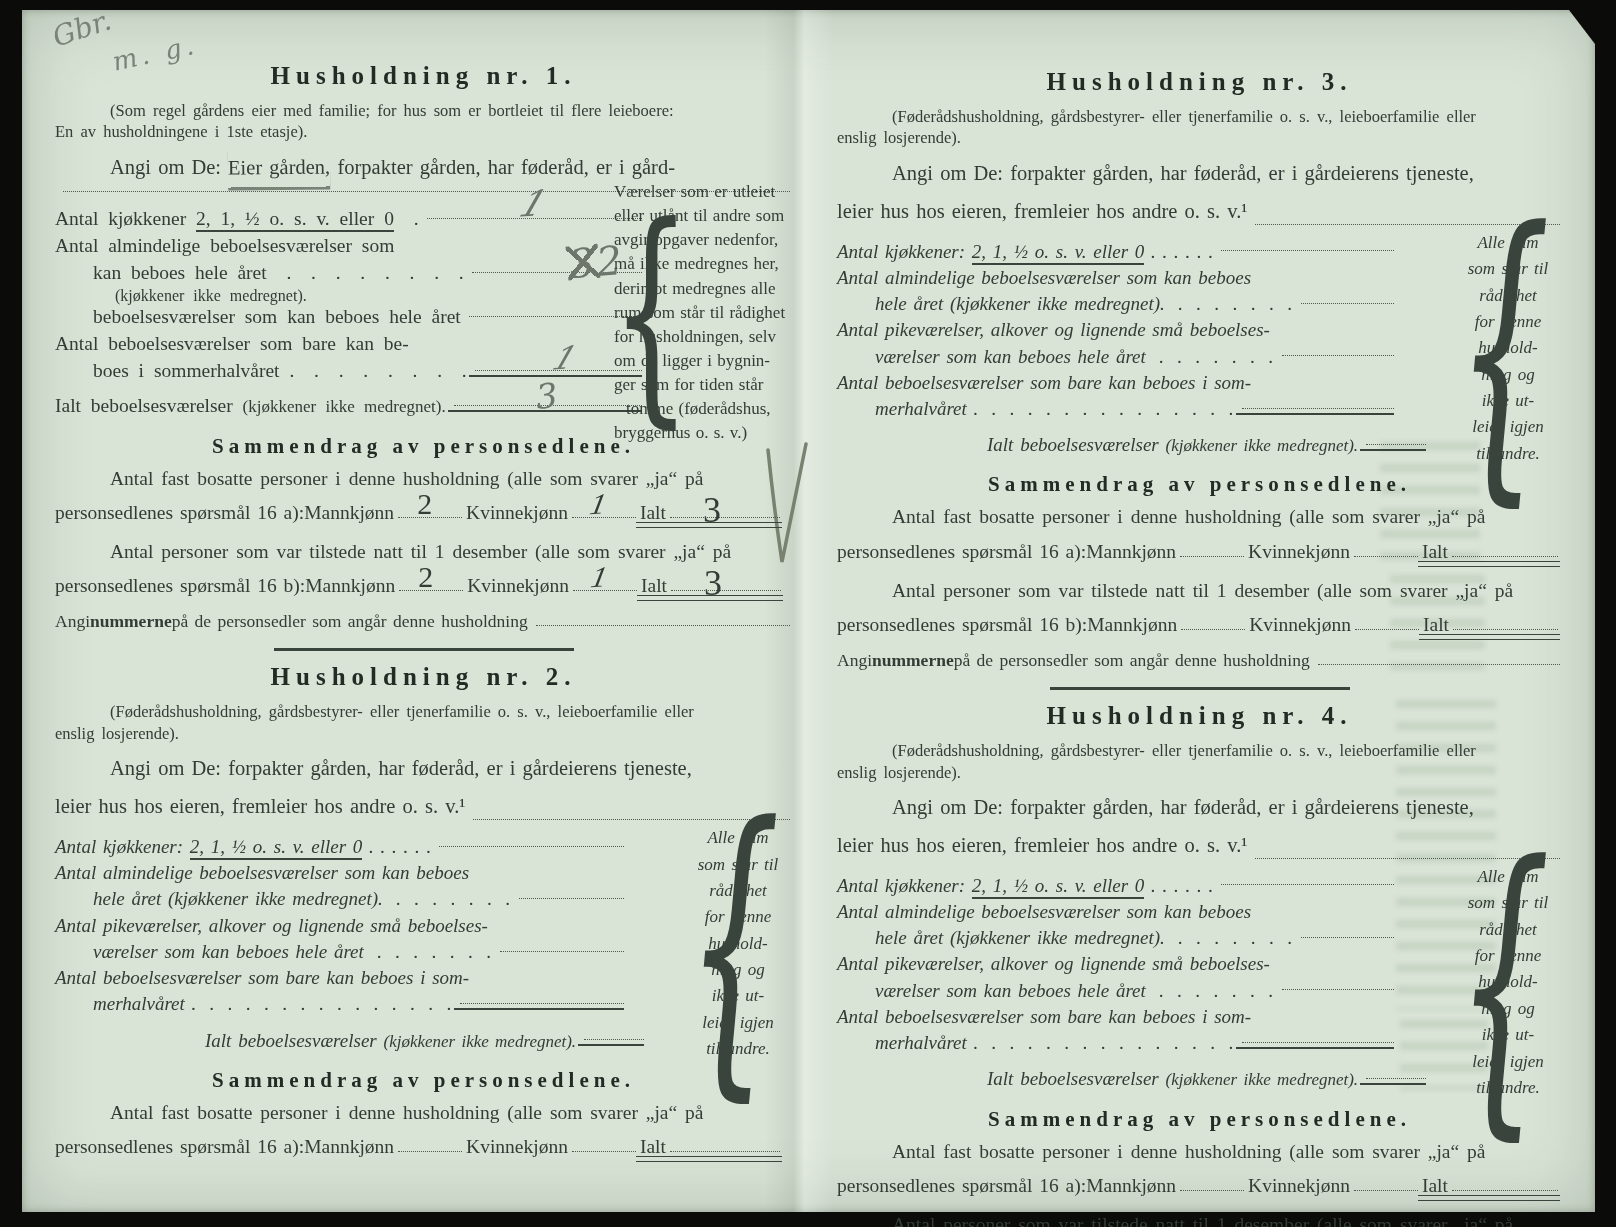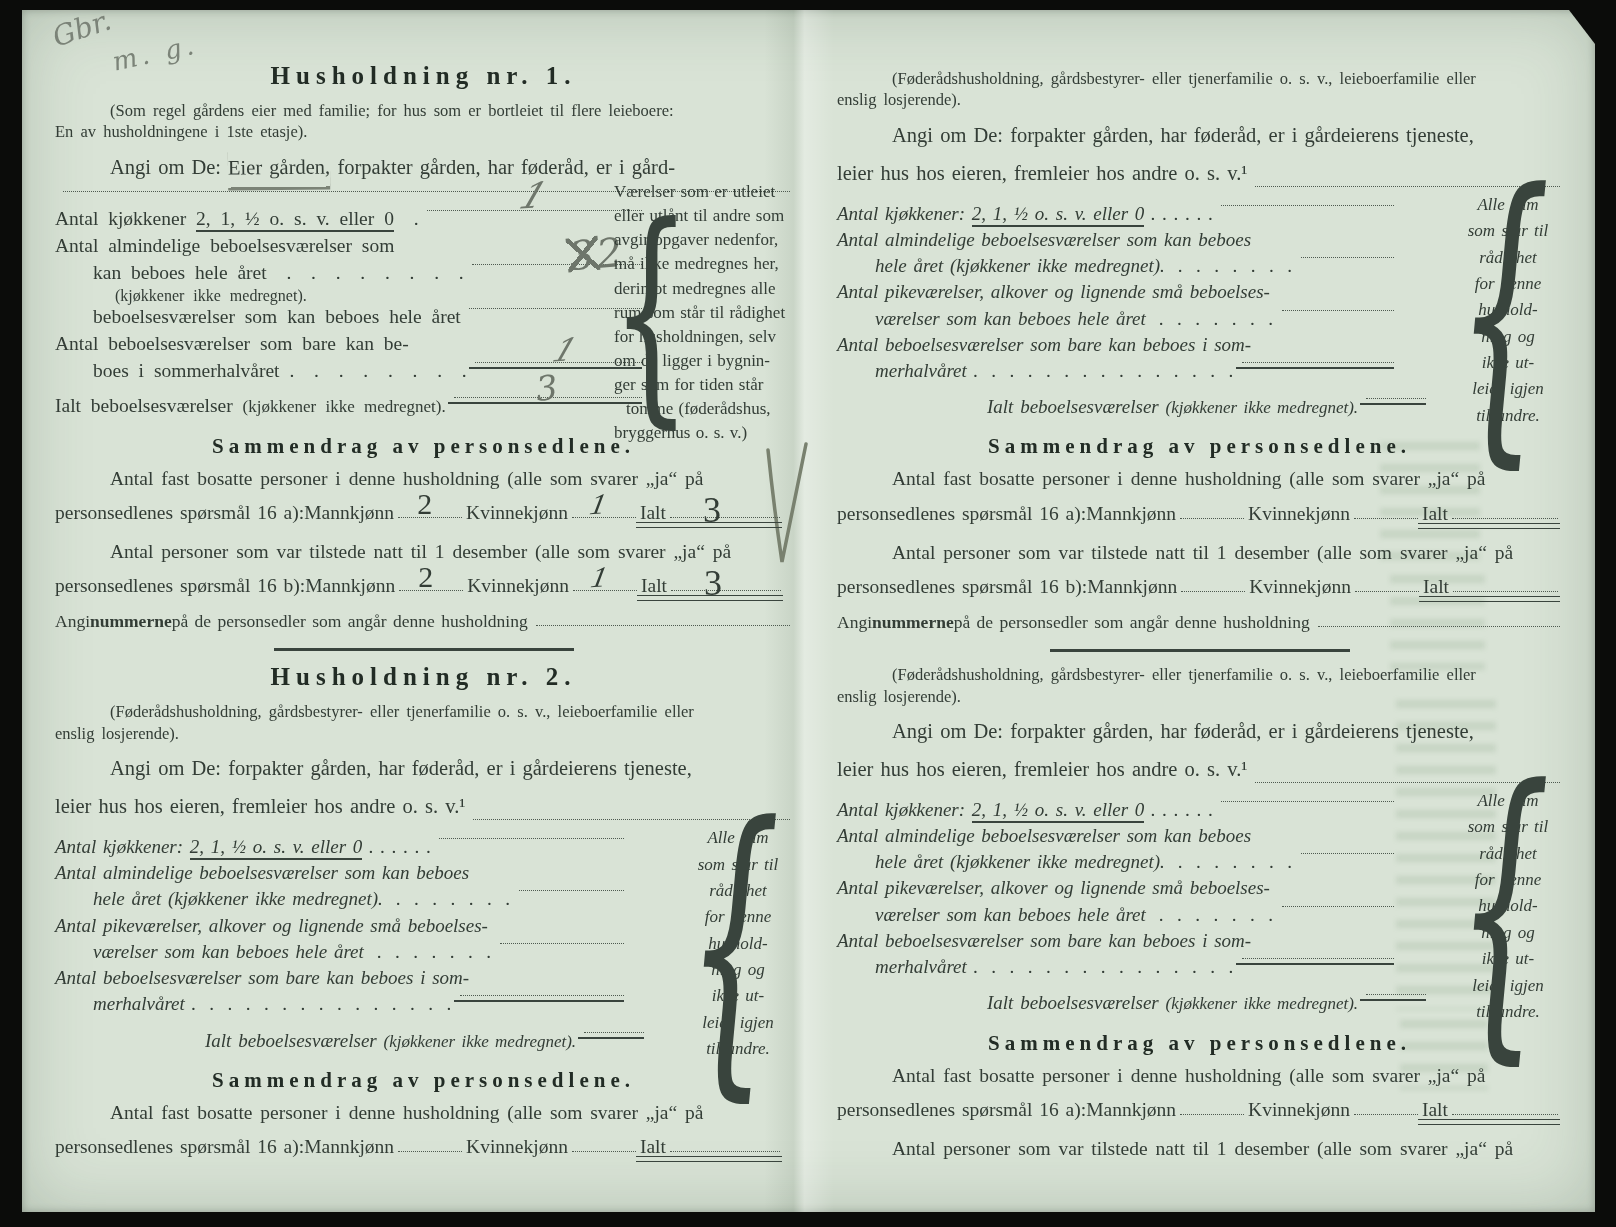--- a/index.html
+++ b/index.html
@@ -19,21 +19,21 @@
   .indent{padding-left:55px;}
   .angi{font-size:20.5px;line-height:1.85;margin:2px 0 8px 0;word-spacing:2px;}
   .angirow{display:flex;align-items:flex-end;}
   .dotlead{flex:1;border-bottom:1.4px dotted #4e5a50;height:4px;margin:0 2px 6px 8px;min-width:40px;}
   .uwavy{box-shadow:0 3px 0 0 rgba(112,120,108,.9);display:inline-block;transform:rotate(-.6deg);}
 
   .fields{position:relative;font-size:19.5px;line-height:1.38;}
   .fields .lbl{white-space:pre;}
   .h1f{padding-right:150px;word-spacing:5px;}
   .stdf{padding-right:168px;word-spacing:2px;font-size:19px;font-style:italic;}
-  .frow{display:flex;align-items:flex-start;}
+  .frow{display:flex;align-items:center;}
   .blank{flex:1;border-bottom:1.2px dotted #4e5a50;height:4px;margin:0 0 6px 8px;min-width:60px;position:relative;}
   .wsolid::after{content:"";position:absolute;left:-6px;right:0;bottom:-7px;border-bottom:2px solid #39443d;}
   .ind2{padding-left:38px;}
   .smallnote{font-size:16px;padding-left:60px;line-height:1.1;}
   .tindent{padding-left:150px;}
   .exund{border-bottom:2px solid #39443d;padding-bottom:1px;}
 
   .note{position:absolute;right:0;top:0;bottom:0;display:flex;flex-direction:column;justify-content:center;}
   .note-h1{width:178px;font-size:17px;line-height:1.42;word-spacing:1px;}
   .note-std{width:108px;font-size:17px;line-height:1.55;text-align:center;}
@@ -248,20 +248,21 @@
         <p class="sumpar"></p>
 
       </section>
 
     </div>
 
     <div class="col col-r">
       <div style="height:58px"></div>
 
       <section>
+        <h2 class="title">Husholdning nr. 3.</h2>
         <p class="sub"><span class="indent">(Føderådshusholdning, gårdsbestyrer- eller tjenerfamilie o. s. v., leieboerfamilie eller</span><br><span>enslig losjerende).</span></p>
         <div class="angi">
           <div><span class="indent">Angi om De:</span>  <span>forpakter gården, har føderåd, er i gårdeierens tjeneste,</span></div>
           <div class="angirow">
               <span>leier hus hos eieren, fremleier hos andre o. s. v.¹</span>
               <span class="dotlead"></span>
             </div>
         </div>
         <div class="fields stdf">
           <div class="frow">
@@ -326,20 +327,21 @@
             <span>Angi</span> 
             <b>nummerne</b> 
             <span>på de personsedler som angår denne husholdning</span>
             <span class="dotlead"></span>
           </div>
       </section>
 
       <div class="divider"></div>
 
       <section>
+        <h2 class="title">Husholdning nr. 4.</h2>
         <p class="sub"><span class="indent">(Føderådshusholdning, gårdsbestyrer- eller tjenerfamilie o. s. v., leieboerfamilie eller</span><br><span>enslig losjerende).</span></p>
         <div class="angi">
           <div><span class="indent">Angi om De:</span>  <span>forpakter gården, har føderåd, er i gårdeierens tjeneste,</span></div>
           <div class="angirow">
               <span>leier hus hos eieren, fremleier hos andre o. s. v.¹</span>
               <span class="dotlead"></span>
             </div>
         </div>
         <div class="fields stdf">
           <div class="frow">

